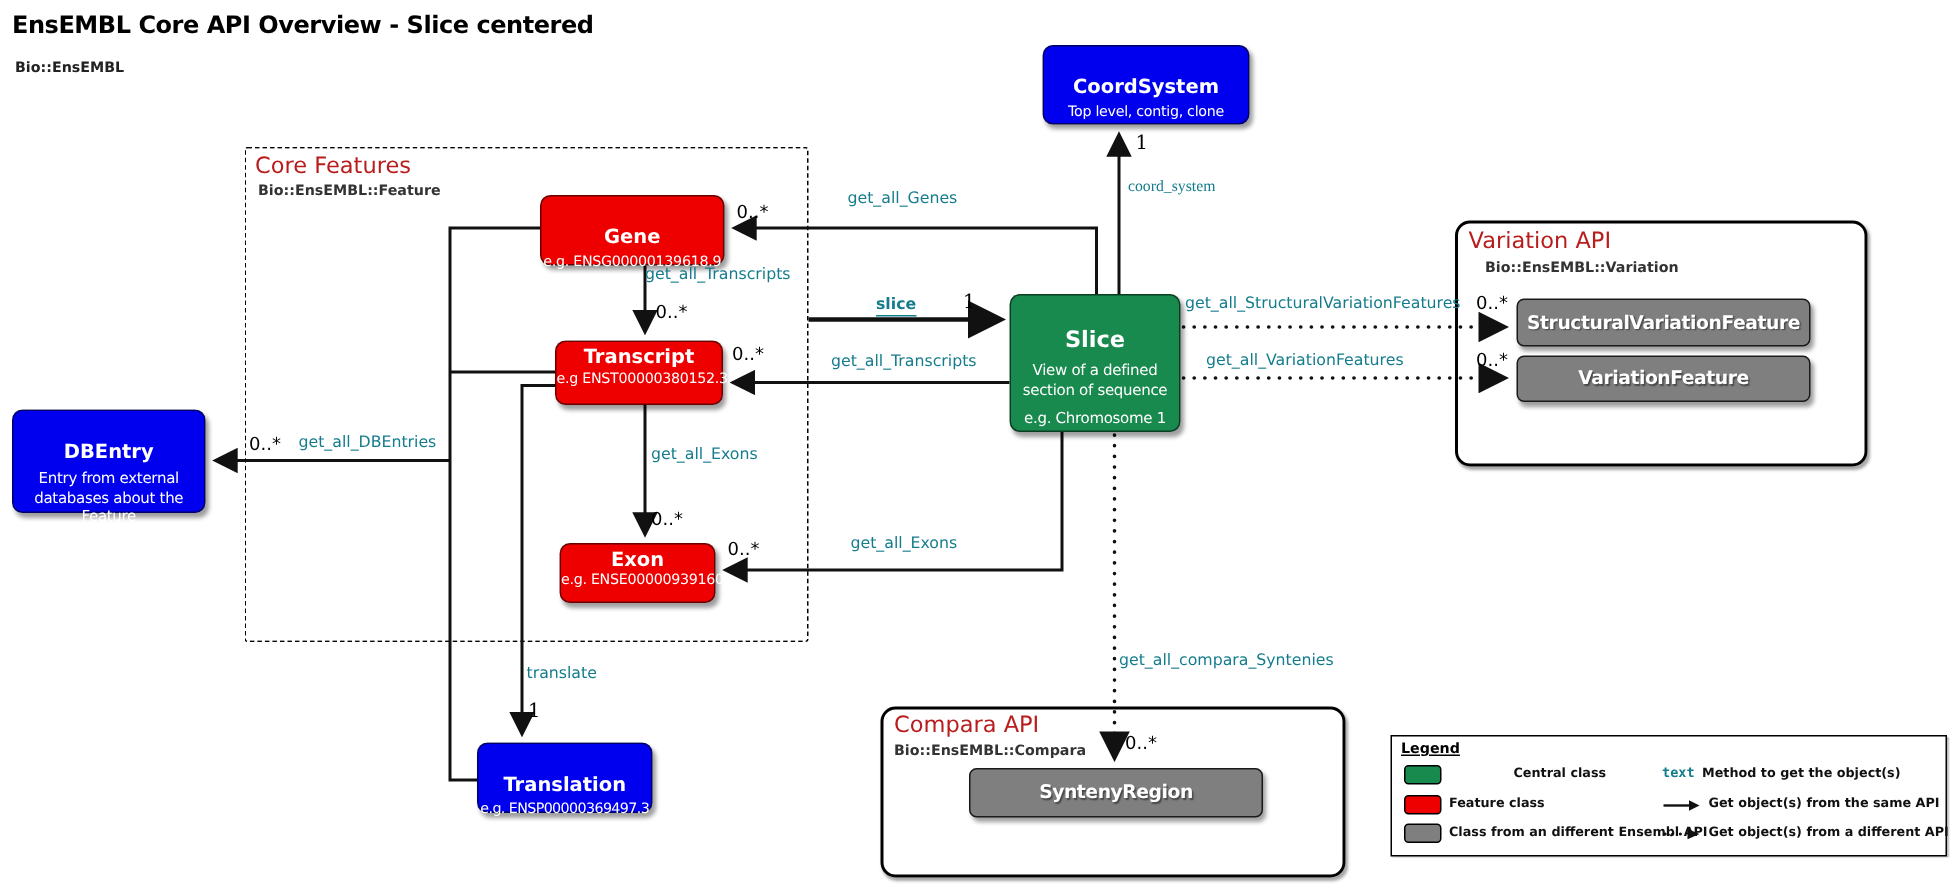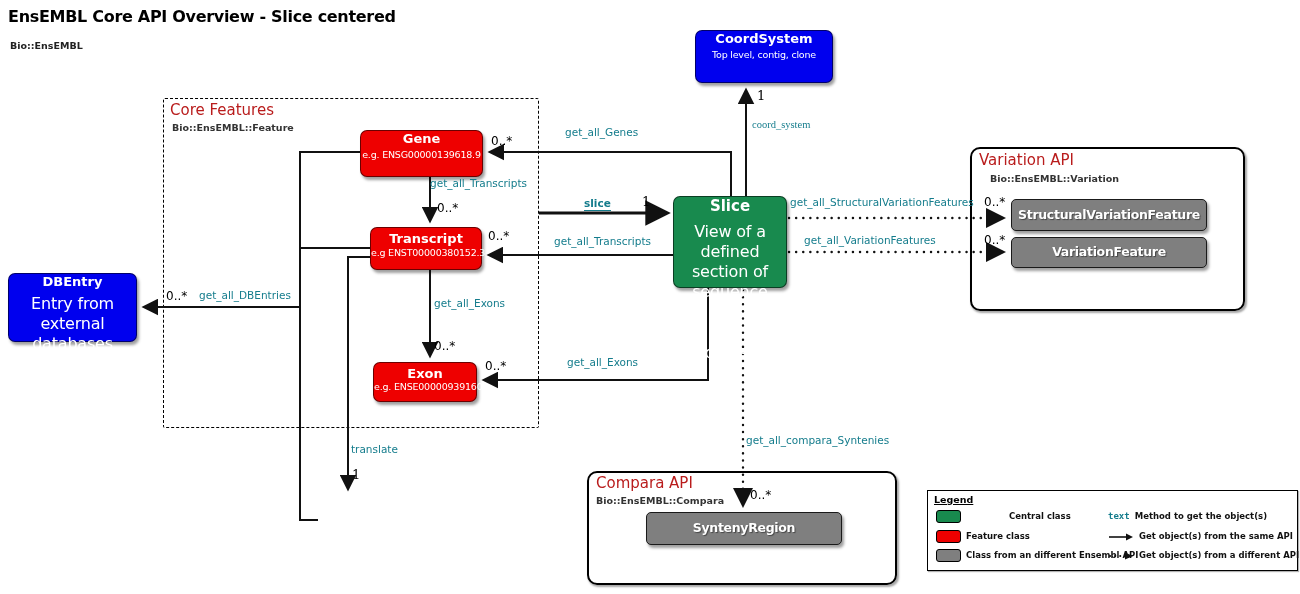--- a/index.html
+++ b/index.html
@@ -16,24 +16,24 @@
   .group-sub{position:absolute;font-size:9.5px;font-weight:bold;color:#333;white-space:nowrap;z-index:4;}
 
   svg.wires{position:absolute;left:0;top:0;z-index:2;}
 
   .node{position:absolute;box-sizing:border-box;border-radius:7px;z-index:3;text-align:center;
         color:#fff;box-shadow:2px 3px 3px rgba(0,0,0,0.38);border:1.5px solid rgba(0,0,0,0.55);}
   .node.blue{background:#0000ee;}
   .node.red{background:#ee0000;}
   .node.green{background:#188a4e;}
   .node.gray{background:#7f7f7f;border:1.5px solid #1a1a1a;border-radius:5px;}
-  .node-title{font-size:13px;font-weight:bold;margin-top:0;white-space:nowrap;}
+  .node-title{font-size:13px;font-weight:bold;margin-top:20px;white-space:nowrap;}
   .node-title.big{font-size:15px;}
   .node-sub{font-size:9.5px;letter-spacing:-0.2px;white-space:nowrap;margin-top:3px;}
-  .node-desc{font-size:16px;letter-spacing:-0.2px;margin-top:5px;line-height:1.25;}
+  .node-desc{font-size:10px;letter-spacing:-0.2px;margin-top:5px;line-height:1.25;}
   .gray .node-title{line-height:1;margin-top:0;font-size:12.5px;letter-spacing:-0.3px;
         text-shadow:1px 1px 1px rgba(0,0,0,0.45);display:flex;align-items:center;justify-content:center;height:100%;}
 
   .mlabel{position:absolute;font-size:10.5px;color:#147c8c;white-space:nowrap;z-index:4;}
   .mlabel.slice-label{font-weight:bold;border-bottom:1.5px solid #147c8c;padding-bottom:1px;}
   .mult{position:absolute;font-size:12px;color:#000;white-space:nowrap;z-index:4;}
   .mult.one{font-family:"DejaVu Serif","Liberation Serif",serif;font-size:13px;}
 
   #legend{position:absolute;left:927px;top:490px;width:371px;height:81px;box-sizing:border-box;
           border:1.2px solid #000;background:#fff;z-index:5;box-shadow:1px 1px 1px rgba(0,0,0,0.3);}
@@ -115,25 +115,29 @@
   <div class="node red" style="left:373px;top:362px;width:104px;height:40px;">
     <div class="node-title" style="margin-top:3px;">Exon</div>
     <div class="node-sub" style="margin-top:0px;">e.g. ENSE00000939160</div>
   </div>
 
   <div class="node blue" style="left:8px;top:273px;width:129px;height:69px;">
     <div class="node-title">DBEntry</div>
     <div class="node-desc" style="padding:0 7px;">Entry from external databases about the Feature</div>
   </div>
 
+  <div class="node blue" style="left:318px;top:495px;width:117px;height:47px;">
+    <div class="node-title">Translation</div>
+    <div class="node-sub" style="letter-spacing:-0.4px;">e.g. ENSP00000369497.3</div>
+  </div>
 
   <div class="node green" style="left:673px;top:196px;width:114px;height:92px;">
     <div class="node-title big">Slice</div>
     <div class="node-desc" style="padding:0 4px;margin-top:7px;">View of a defined section of sequence</div>
-    <div class="node-desc" style="margin-top:21px;">e.g. Chromosome 1</div>
+    <div class="node-desc" style="margin-top:7px;">e.g. Chromosome 1</div>
   </div>
 
   <div class="node gray" style="left:1011px;top:199px;width:196px;height:32px;">
     <div class="node-title">StructuralVariationFeature</div>
   </div>
 
   <div class="node gray" style="left:1011px;top:237px;width:196px;height:31px;">
     <div class="node-title">VariationFeature</div>
   </div>
 

